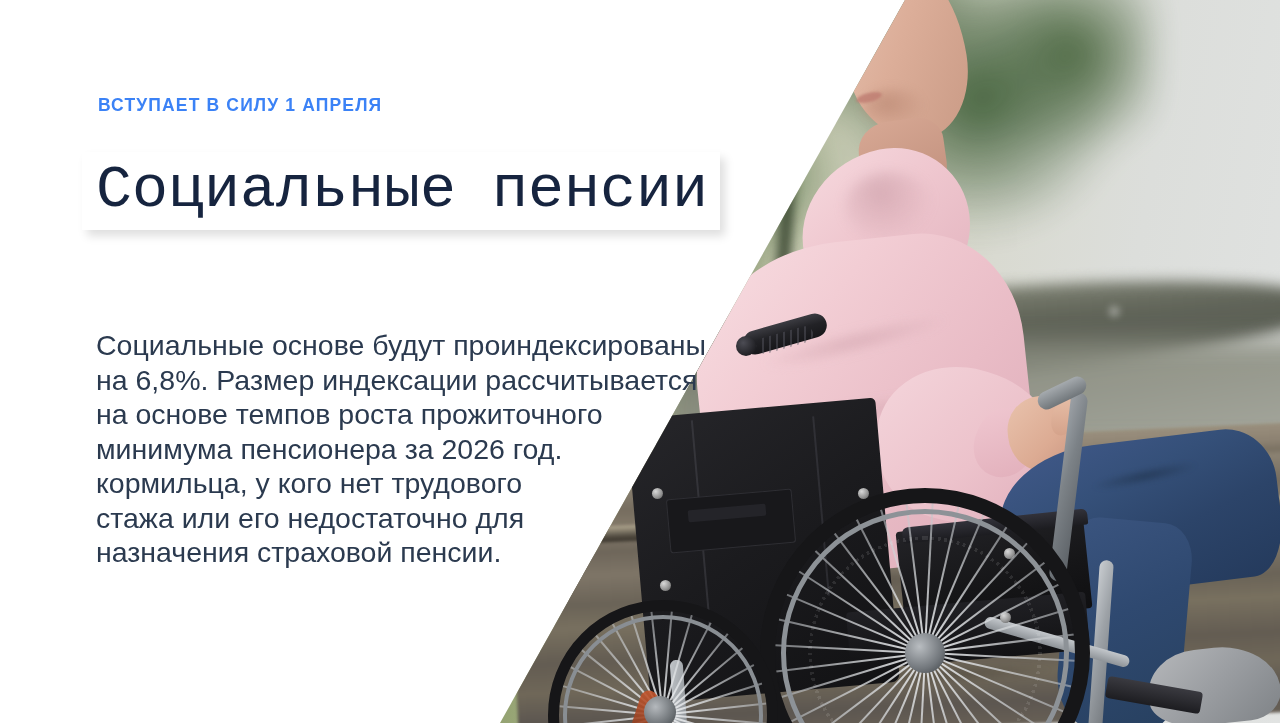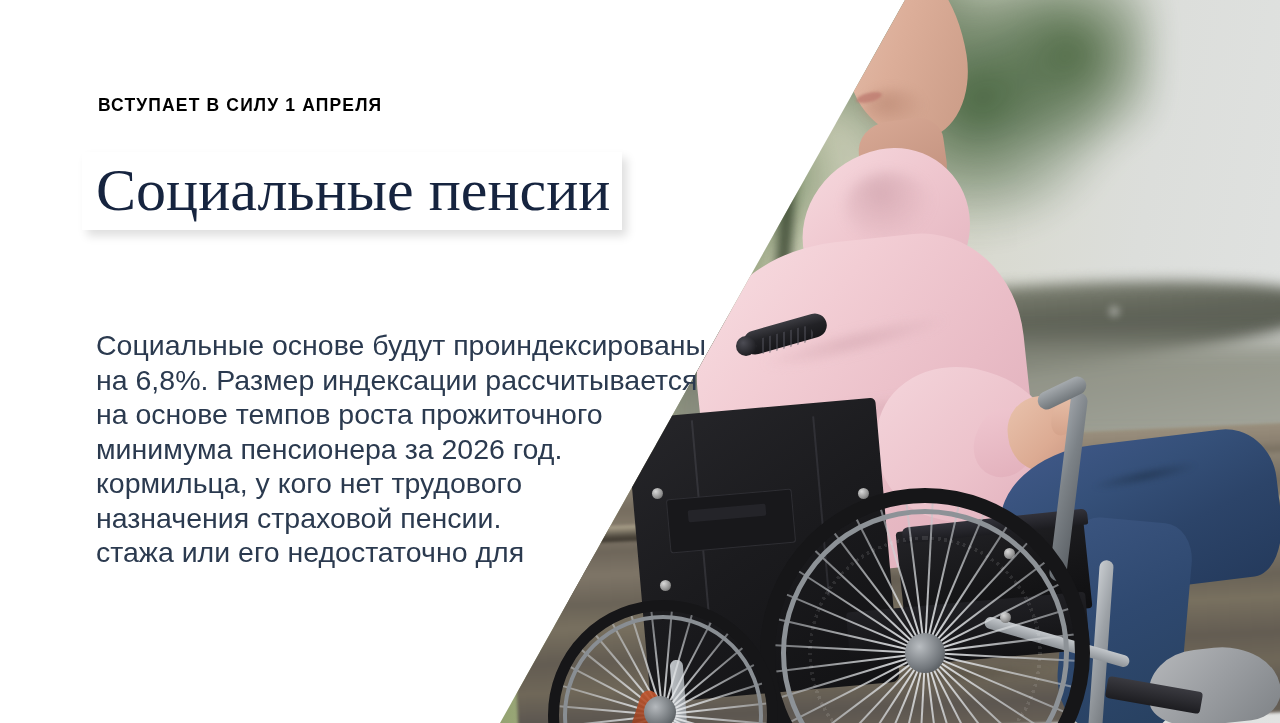--- a/index.html
+++ b/index.html
@@ -562,21 +562,21 @@
   }
   .headline {
     position: absolute;
     left: 82px; top: 152px;
     width: 640px;
   }
   .hl-line {
     display: inline-block;
     background: #ffffff;
     color: #16243f;
-    font-family: Liberation Serif, serif;
+    font-family: Liberation Mono, monospace;
     font-size: 60px;
     line-height: 1.07;
     padding: 6px 12px 8px 14px;
     box-shadow: 5px 6px 9px rgba(0,0,0,.13);
     white-space: nowrap;
     text-align: right;
   }
   .hl-row { margin-bottom: 9px; }
 
   .body-copy {
@@ -745,32 +745,32 @@
           </div>
         <div class="wheel-s"></div>
         <div class="wheel-s-rim"></div>
         <div class="hub-s-red"></div>
         <div class="hub-s"></div>
       </div>
 
     </div>
   </div>
 
-  <div class="eyebrow" style="color:#000000">ВСТУПАЕТ В СИЛУ 1 АПРЕЛЯ</div>
+  <div class="eyebrow" style="color:#3b82f6">ВСТУПАЕТ В СИЛУ 1 АПРЕЛЯ</div>
 
   <div class="headline">
     <div class="hl-row">
       <span class="hl-line">Социальные пенсии</span>
     </div>
   </div>
 
   <div class="body-copy">
     <span class="bl">Социальные основе будут проиндексированы</span>
     <span class="bl">на 6,8%. Размер индексации рассчитывается</span>
     <span class="bl">на основе темпов роста прожиточного</span>
     <span class="bl">минимума пенсионера за 2026 год.</span>
     <span class="bl">кормильца, у кого нет трудового</span>
+    <span class="bl">стажа или его недостаточно для</span>
     <span class="bl">назначения страховой пенсии.</span>
-    <span class="bl">стажа или его недостаточно для</span>
   </div>
 
 
 </div>
 
 </body></html>

